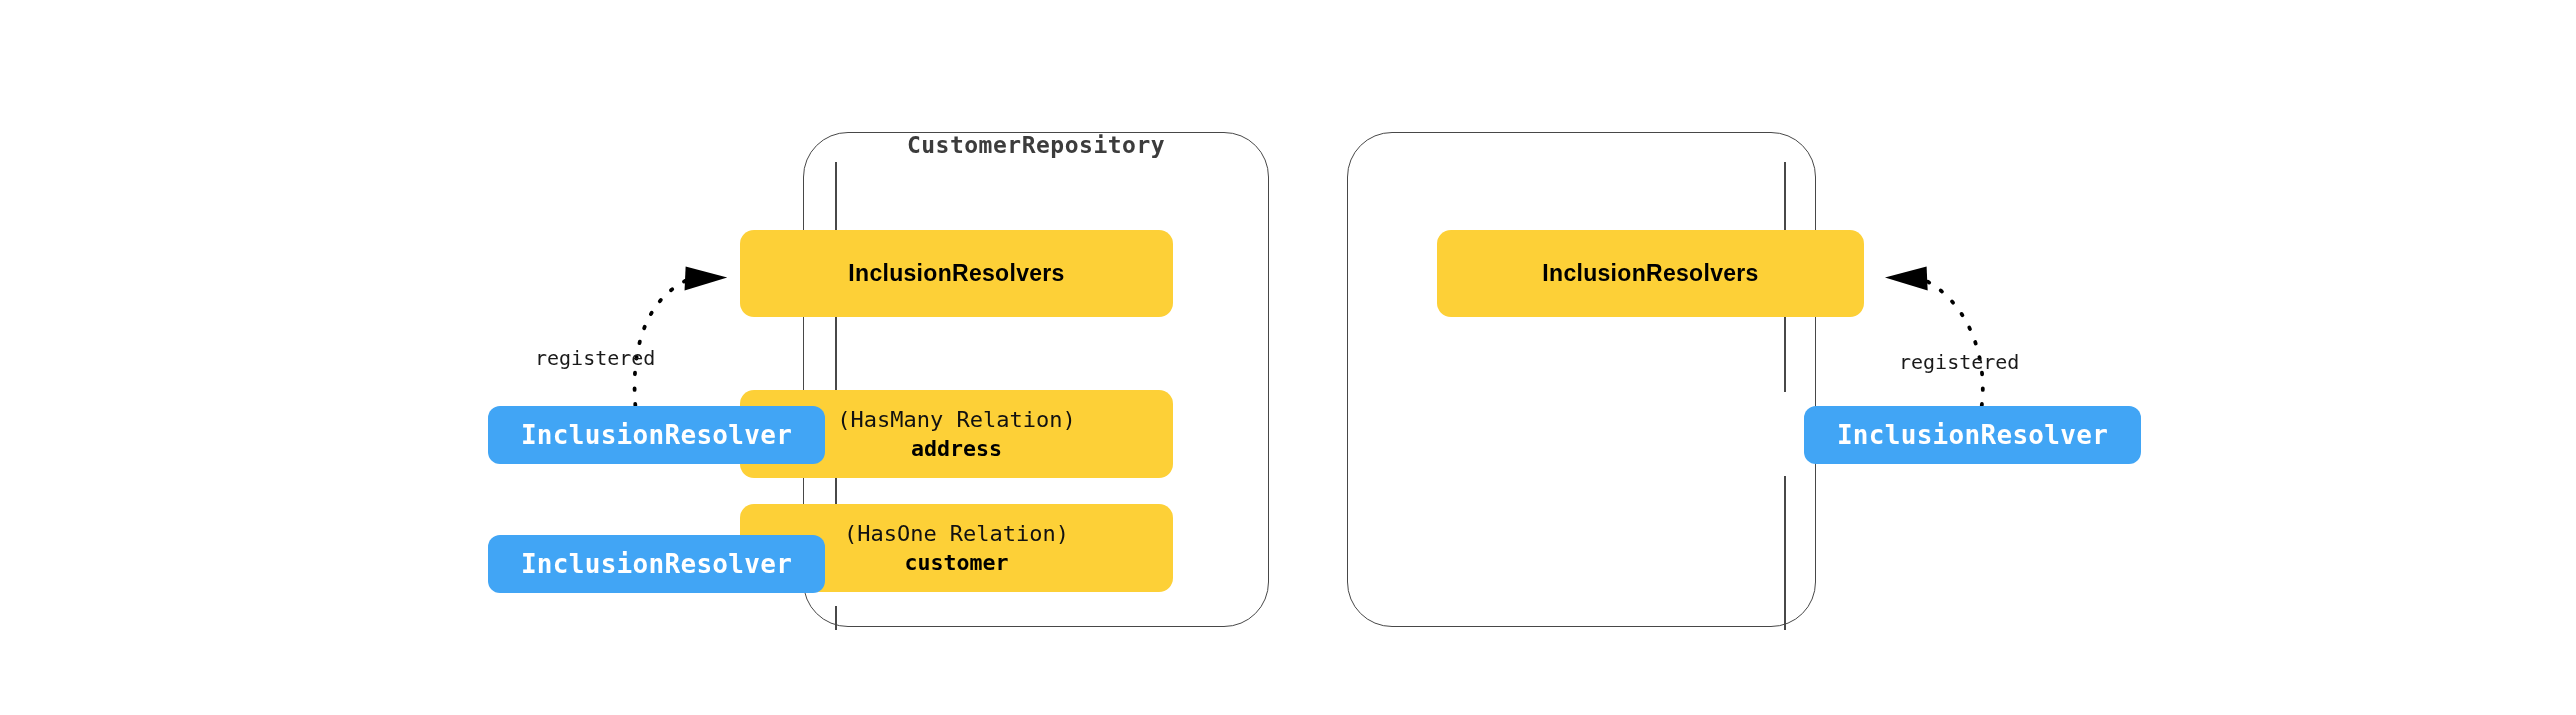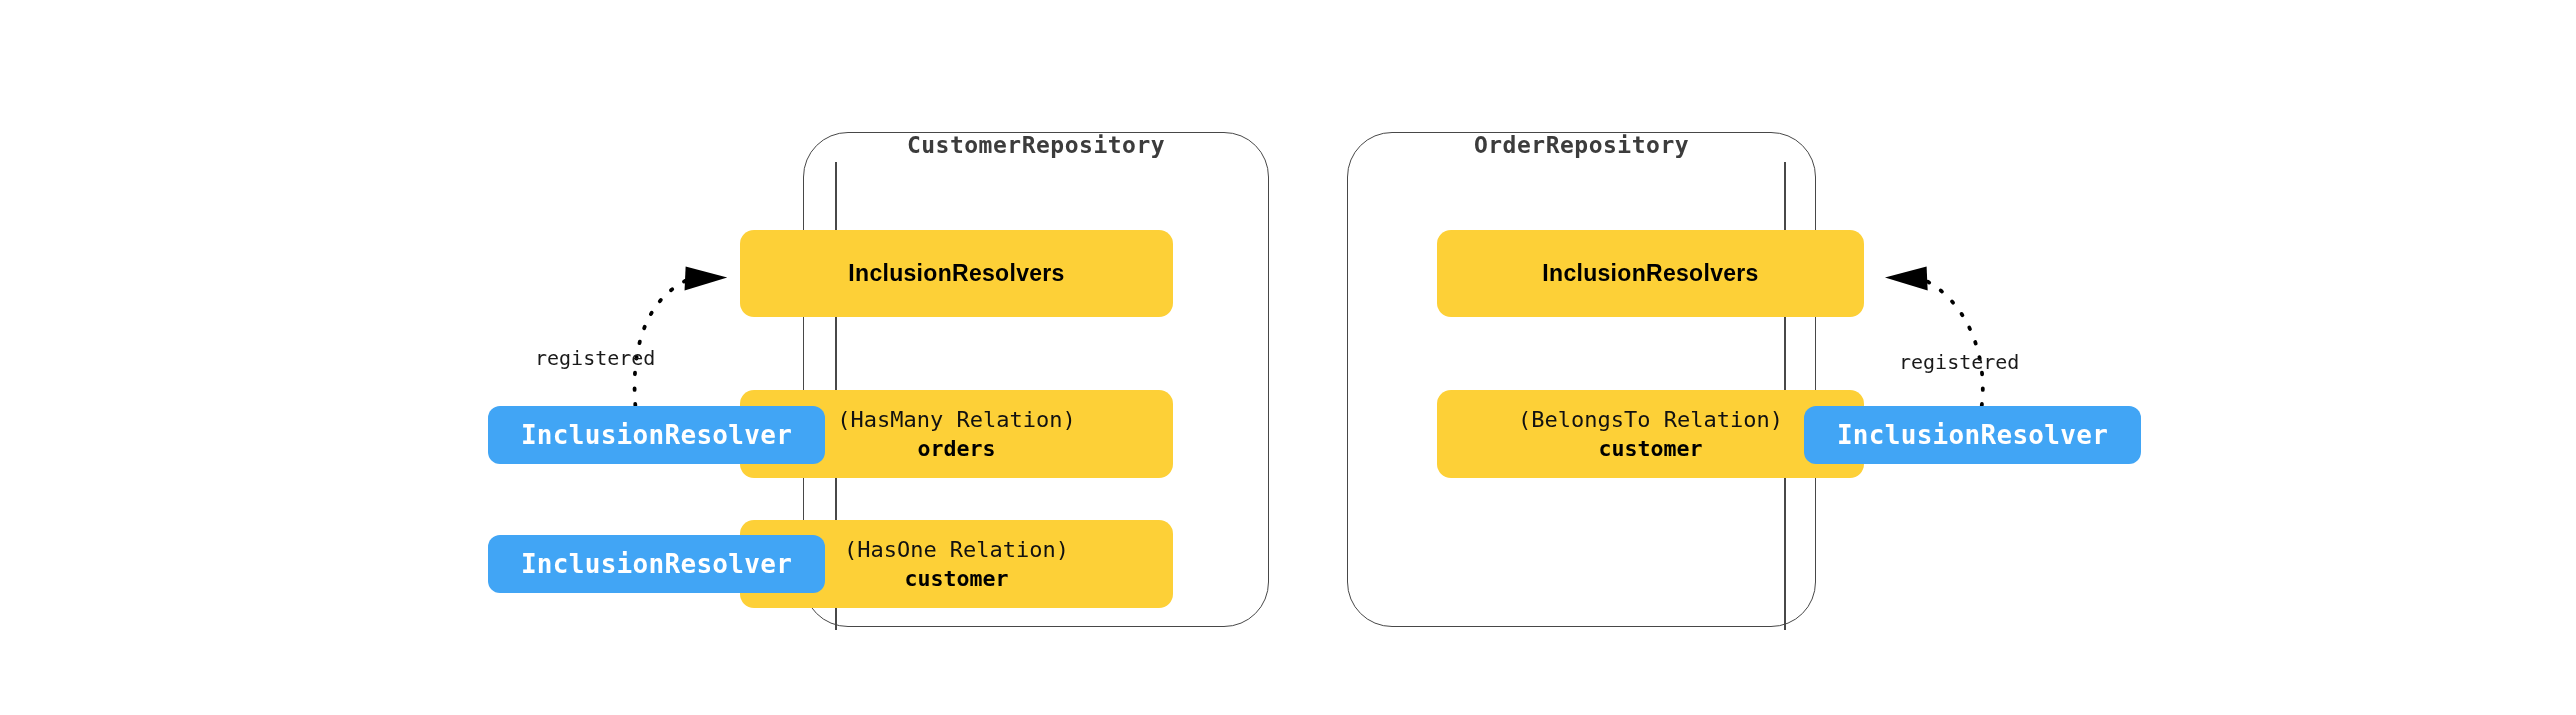--- a/index.html
+++ b/index.html
@@ -131,58 +131,51 @@
   <div class="spine" style="left:835px;top:314px;height:78px;"></div>
   <div class="spine" style="left:835px;top:476px;height:46px;"></div>
   <div class="spine" style="left:835px;top:606px;height:24px;"></div>
 
   <div class="ybox" id="customer-inclusion-resolvers-box" style="left:740px;top:230px;width:433px;height:87px;">
     <span class="main-label">InclusionResolvers</span>
   </div>
 
   <div class="ybox" style="left:740px;top:390px;width:433px;height:88px;">
     <span class="rel-kind">(HasMany Relation)</span>
-    <span class="rel-name">orders</span>
+    <span class="rel-name">address</span>
   </div>
 
-  <div class="ybox" style="left:740px;top:520px;width:433px;height:88px;text-align:right;">
+  <div class="ybox" style="left:740px;top:504px;width:433px;height:88px;text-align:right;">
     <span class="rel-kind">(HasOne Relation)</span>
     <span class="rel-name">customer</span>
   </div>
 
   <div class="bbox" id="customer-inclusion-resolver-0" style="left:488px;top:406px;width:337px;height:58px;">
     <span class="b-label">InclusionResolver</span>
   </div>
 
   <div class="bbox" id="customer-inclusion-resolver-1" style="left:488px;top:535px;width:337px;height:58px;">
     <span class="b-label">InclusionResolver</span>
   </div>
 
   <div class="edge-label" style="left:535px;top:346px;">
     <span>registered</span>
   </div>
 
   <div class="repo-container" style="left:1347px;top:132px;width:469px;height:495px;"></div>
 
-  <div class="repo-title" style="left:1347px;top:132px;width:469px;">
-    <span>OrderRepository</span>
-  </div>
 
   <div class="spine" style="left:1784px;top:162px;height:70px;"></div>
   <div class="spine" style="left:1784px;top:314px;height:78px;"></div>
   <div class="spine" style="left:1784px;top:476px;height:154px;"></div>
 
   <div class="ybox" id="order-inclusion-resolvers-box" style="left:1437px;top:230px;width:427px;height:87px;">
     <span class="main-label">InclusionResolvers</span>
   </div>
 
-  <div class="ybox" style="left:1437px;top:390px;width:427px;height:88px;">
-    <span class="rel-kind">(BelongsTo Relation)</span>
-    <span class="rel-name">customer</span>
-  </div>
 
   <div class="bbox" id="order-inclusion-resolver-0" style="left:1804px;top:406px;width:337px;height:58px;">
     <span class="b-label">InclusionResolver</span>
   </div>
 
   <div class="edge-label" style="left:1899px;top:350px;">
     <span>registered</span>
   </div>
 
   <svg id="arrows" viewBox="0 0 4764 1324" xmlns="http://www.w3.org/2000/svg">

